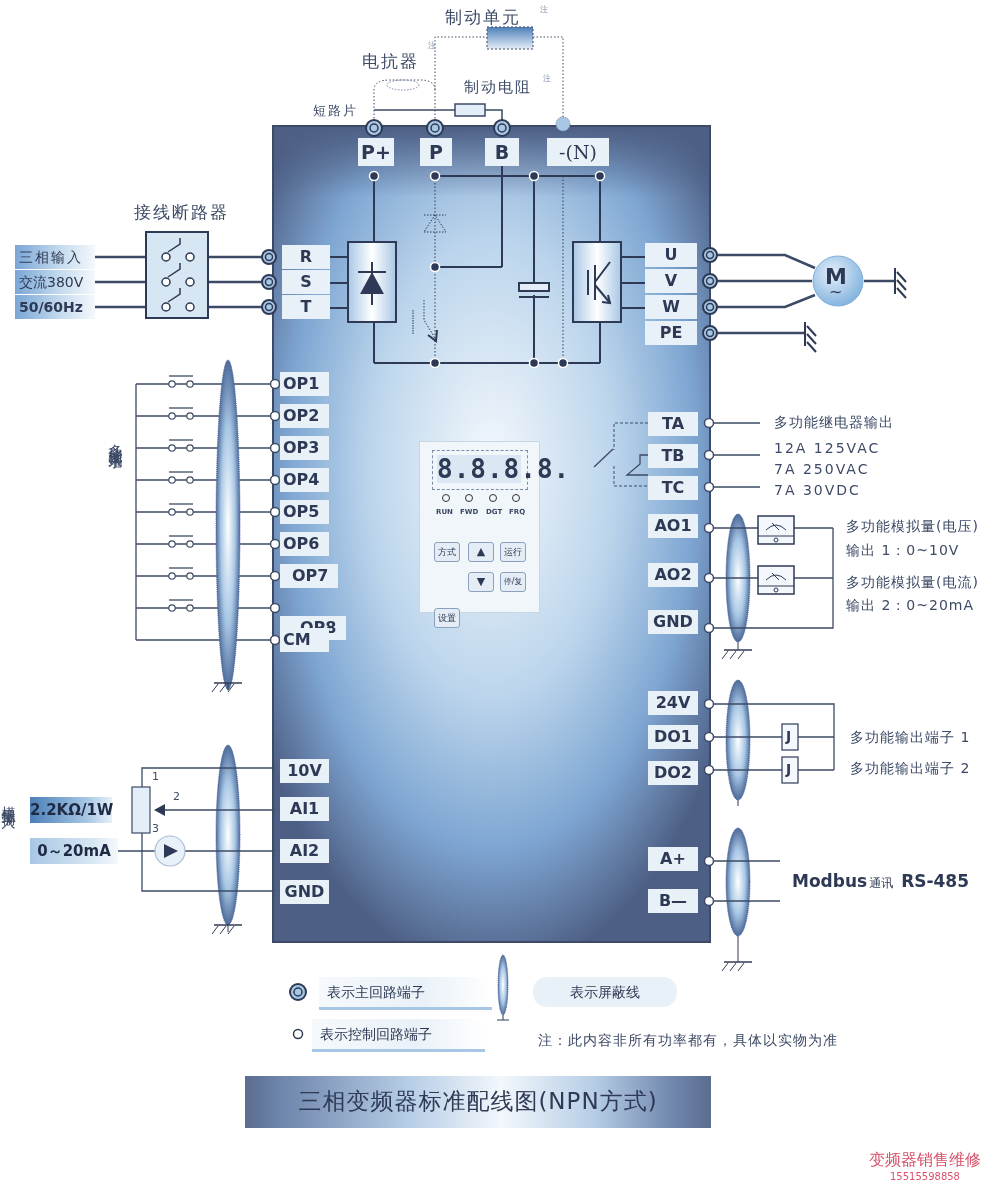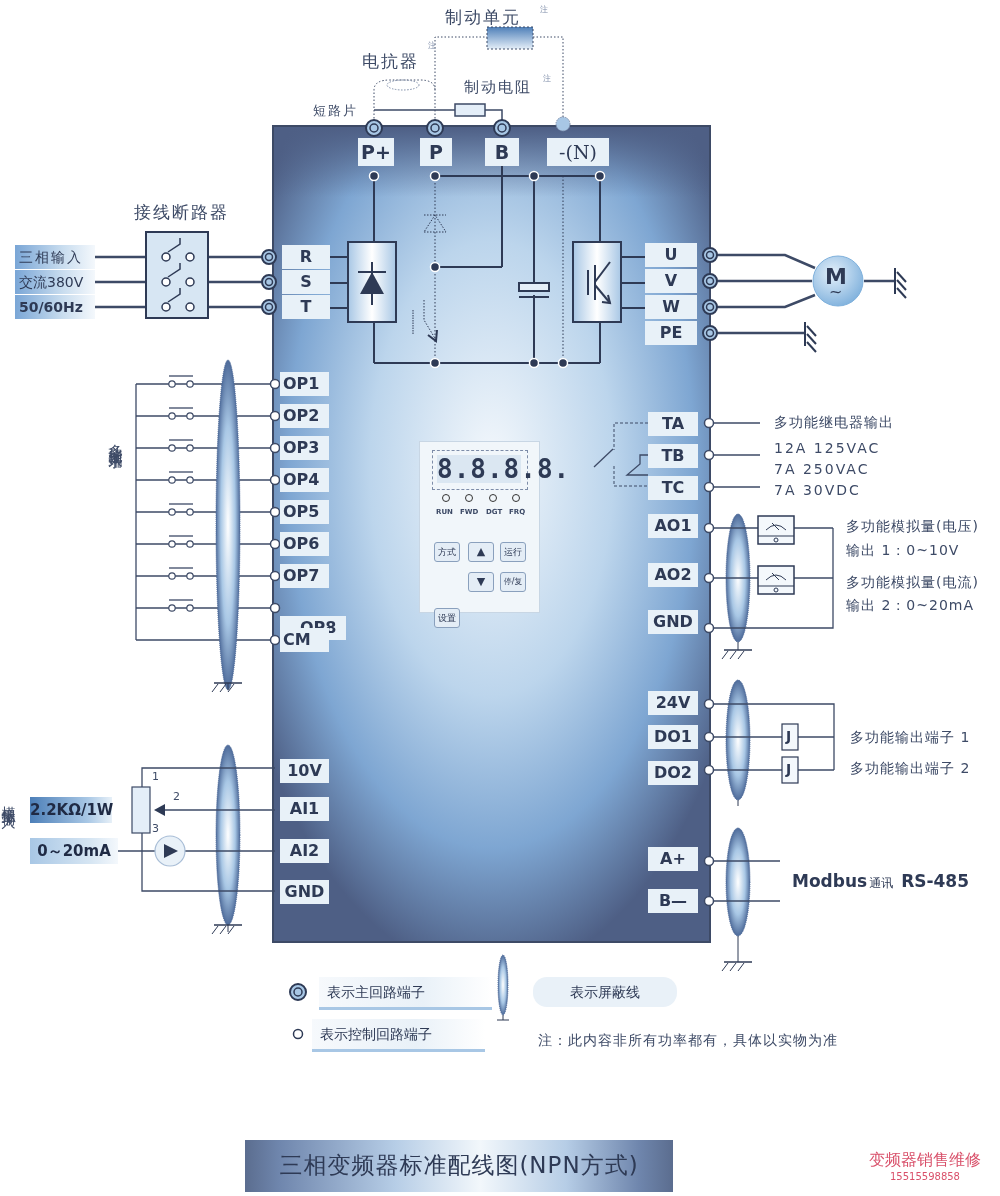--- a/index.html
+++ b/index.html
@@ -23,21 +23,21 @@
             border:1px solid #c8d6e4; }
   .seg { position:absolute; left:12px; top:8px; width:94px; height:38px; border:1px dashed #7d8ca8; }
   .seg-disp { position:absolute; left:4px; top:4px; width:84px; height:28px; background:#dbe7f2;
               font-family:"DejaVu Sans Mono", monospace; font-weight:bold; font-size:26px; line-height:28px;
               color:#2e3a55; text-align:center; letter-spacing:1px; }
   .led-row { position:absolute; left:14px; top:52px; width:94px; display:flex; justify-content:space-around; }
   .led { width:6px; height:6px; border:1.5px solid #333; border-radius:50%; }
   .led-lbl { position:absolute; top:66px; font-size:7px; font-weight:bold; color:#3d4a66; }
   .kbtn { position:absolute; width:24px; height:18px; border:1px solid #8aa0bd; border-radius:3px;
           background:#e4edf6; font-size:9px; line-height:18px; text-align:center; color:#2e3a55; }
-  .title-bar { position:absolute; left:245px; top:1140px; width:428px; height:52px;
+  .title-bar { position:absolute; left:245px; top:1076px; width:466px; height:52px;
                background:linear-gradient(90deg,#5b6d8f 0%,#6f86ad 8%,#b6cde6 35%,#f2f7fb 55%,#b6cde6 75%,#6f86ad 92%,#5b6d8f 100%); }
   .title-bar span { position:absolute; left:0; width:100%; top:10px; text-align:center; font-size:23px; color:#2e3a55; letter-spacing:1px; }
   .promo { position:absolute; color:#d9506a; text-align:center; }
 </style>
 </head>
 <body>
 
 <svg id="diagram" width="1000" height="1196" viewBox="0 0 1000 1196" xmlns="http://www.w3.org/2000/svg">
   <defs>
     <radialGradient id="panelGrad" cx="0.5" cy="0.42" r="0.62">
@@ -479,21 +479,21 @@
 <div class="txt" style="left:829px;top:282px;font-size:16px;color:#2e3a55;">~</div>
 
 <div class="txt vert" style="left:107px;top:433px;">多功能输入端子</div>
 <div id="diTerms">
     <div class="term-box" style="left: 280px; top: 372px; width: 46px; text-align: left; padding-left: 3px;">OP1</div>
     <div class="term-box" style="left: 280px; top: 404px; width: 46px; text-align: left; padding-left: 3px;">OP2</div>
     <div class="term-box" style="left: 280px; top: 436px; width: 46px; text-align: left; padding-left: 3px;">OP3</div>
     <div class="term-box" style="left: 280px; top: 468px; width: 46px; text-align: left; padding-left: 3px;">OP4</div>
     <div class="term-box" style="left: 280px; top: 500px; width: 46px; text-align: left; padding-left: 3px;">OP5</div>
     <div class="term-box" style="left: 280px; top: 532px; width: 46px; text-align: left; padding-left: 3px;">OP6</div>
-    <div class="term-box" style="left: 280px; top: 564px; width: 46px; text-align: left; padding-left: 3px;">OP7</div>
+    <div class="term-box" style="left: 280px; top: 564px; width: 46px; text-align: left; padding-left: 12px;">OP7</div>
     <div class="term-box" style="left: 280px; top: 600px; width: 46px; text-align: left; padding-left: 20px; margin-top: 16px;">OP8</div>
     <div class="term-box" style="left: 280px; top: 628px; width: 46px; text-align: left; padding-left: 3px;">CM</div>
   </div>
 
 <div class="txt vert" style="left:0px;top:795px;">模拟量输入</div>
 <div class="ai-chip" style="left:30px;top:797px;width:82px;">2.2KΩ/1W</div>
 <div class="ai-chip" style="left:30px;top:838px;width:88px;background:linear-gradient(90deg,#a8c7e5 0%,#d7e6f3 70%,#f4f8fc 100%);">0～20mA</div>
 <div class="txt" style="left:152px;top:770px;font-size:11px;">1</div>
 <div class="txt" style="left:173px;top:790px;font-size:11px;">2</div>
 <div class="txt" style="left:152px;top:822px;font-size:11px;">3</div>

